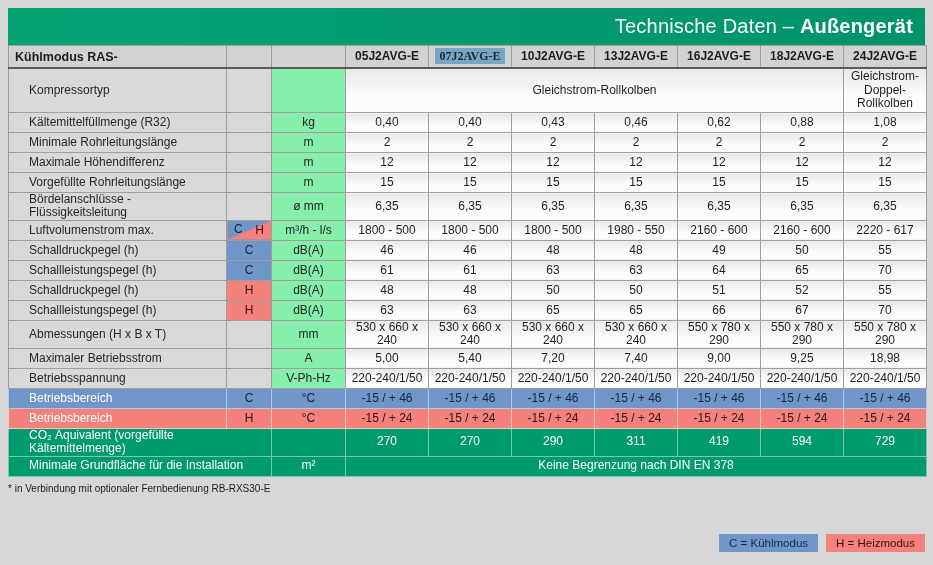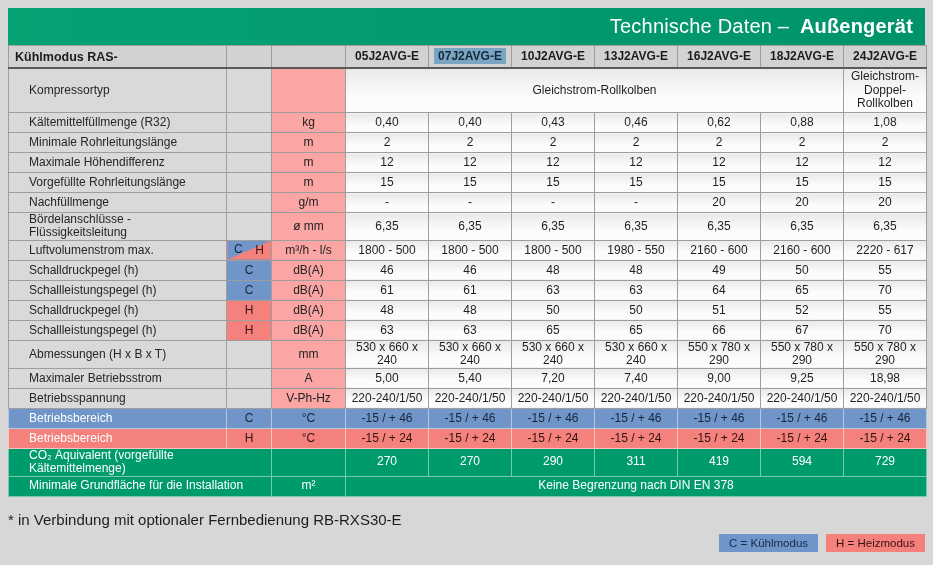--- a/index.html
+++ b/index.html
@@ -14,21 +14,21 @@
   .sheet{position:absolute;left:8px;top:8px;width:917px;}
   
   .title-bar{
     height:37px;
     background:linear-gradient(90deg,#05a274,#00936a);
     color:#fff;
     display:flex;align-items:center;justify-content:flex-end;
     padding-right:12px;box-sizing:border-box;
     font-size:20px;letter-spacing:.2px;
   }
-  .title-bar b{font-weight:700;margin-left:5px;}
+  .title-bar b{font-weight:700;}
   
   table{
     width:917px;border-collapse:collapse;table-layout:fixed;
     background:#d9d9d9;
     border:1px solid #8f8f8f;
   }
   th,td{
     border:1px solid #9e9e9e;
     font-size:12px;
     height:19px;
@@ -43,28 +43,29 @@
     font-weight:700;
     color:#1c1c1c;
     height:21px;
     border-bottom:2px solid #5a5a5a;
   }
   thead th.corner{text-align:left;padding-left:6px;font-size:12.5px;}
   .model-highlight{
     background:#7aa5c2;
     padding:1px 4px;
     color:#14283c;
+    font-family:Liberation Serif, serif;
   }
   td.label-cell{
     text-align:left;padding-left:20px;
     background:#d9d9d9;
     color:#262626;
   }
   td.mode-cell{background:#d9d9d9;font-weight:400;}
-  td.unit-cell{background:#fca5a5;}
+  td.unit-cell{background:#86efac;}
   td.value-cell{
     background:linear-gradient(180deg,#e9e9e9 0%,#fcfcfc 65%);
     color:#1f1f1f;
   }
   tr.tall td{height:43px;}
   
   td.mode-cool{background:#7095c8;color:#16253a;}
   td.mode-heat{background:#f4817b;color:#3a1412;}
   td.mode-ch{
     background:linear-gradient(to bottom right,#7095c8 49.6%,#f4817b 50.4%);
@@ -74,22 +75,22 @@
   td.mode-ch .h{position:absolute;right:7px;top:50%;transform:translateY(-46%);color:#3a1412;}
   
   tr.row-cool td{background:#7095c8;border-color:#b7c6e0;color:#16253a;}
   tr.row-cool td.label-cell{color:#ffffff;}
   tr.row-heat td{background:#f4817b;border-color:#f9c3bf;color:#301210;}
   tr.row-heat td.label-cell{color:#ffffff;}
   tr.row-green td{background:#009b6d;border-color:#79c8ab;color:#ffffff;}
   tr.row-green td.label-cell{color:#ffffff;}
   
   .footnote{
-    margin-top:14px;
-    font-size:15px;color:#1d1d1d;
+    margin-top:6px;
+    font-size:10px;color:#1d1d1d;
   }
   .legend{
     position:absolute;right:8px;top:534px;
     display:flex;gap:8px;
     font-size:11.5px;
   }
   .legend .badge{padding:3px 10px;color:#142c48;}
   .legend .badge.cool{background:#7095c8;}
   .legend .badge.heat{background:#f4817b;color:#3a1210;}
 </style>
@@ -177,32 +178,20 @@
           <td class="label-cell">Vorgefüllte Rohrleitungslänge</td>
           <td class="mode-cell"></td>
           <td class="unit-cell">m</td>
           <td class="value-cell">15</td>
           <td class="value-cell">15</td>
           <td class="value-cell">15</td>
           <td class="value-cell">15</td>
           <td class="value-cell">15</td>
           <td class="value-cell">15</td>
           <td class="value-cell">15</td>
-        </tr>
-        <tr>
-          <td class="label-cell">Nachfüllmenge</td>
-          <td class="mode-cell"></td>
-          <td class="unit-cell">g/m</td>
-          <td class="value-cell">-</td>
-          <td class="value-cell">-</td>
-          <td class="value-cell">-</td>
-          <td class="value-cell">-</td>
-          <td class="value-cell">20</td>
-          <td class="value-cell">20</td>
-          <td class="value-cell">20</td>
         </tr>
         <tr>
           <td class="label-cell">Bördelanschlüsse - Flüssigkeitsleitung</td>
           <td class="mode-cell"></td>
           <td class="unit-cell">ø mm</td>
           <td class="value-cell">6,35</td>
           <td class="value-cell">6,35</td>
           <td class="value-cell">6,35</td>
           <td class="value-cell">6,35</td>
           <td class="value-cell">6,35</td>

